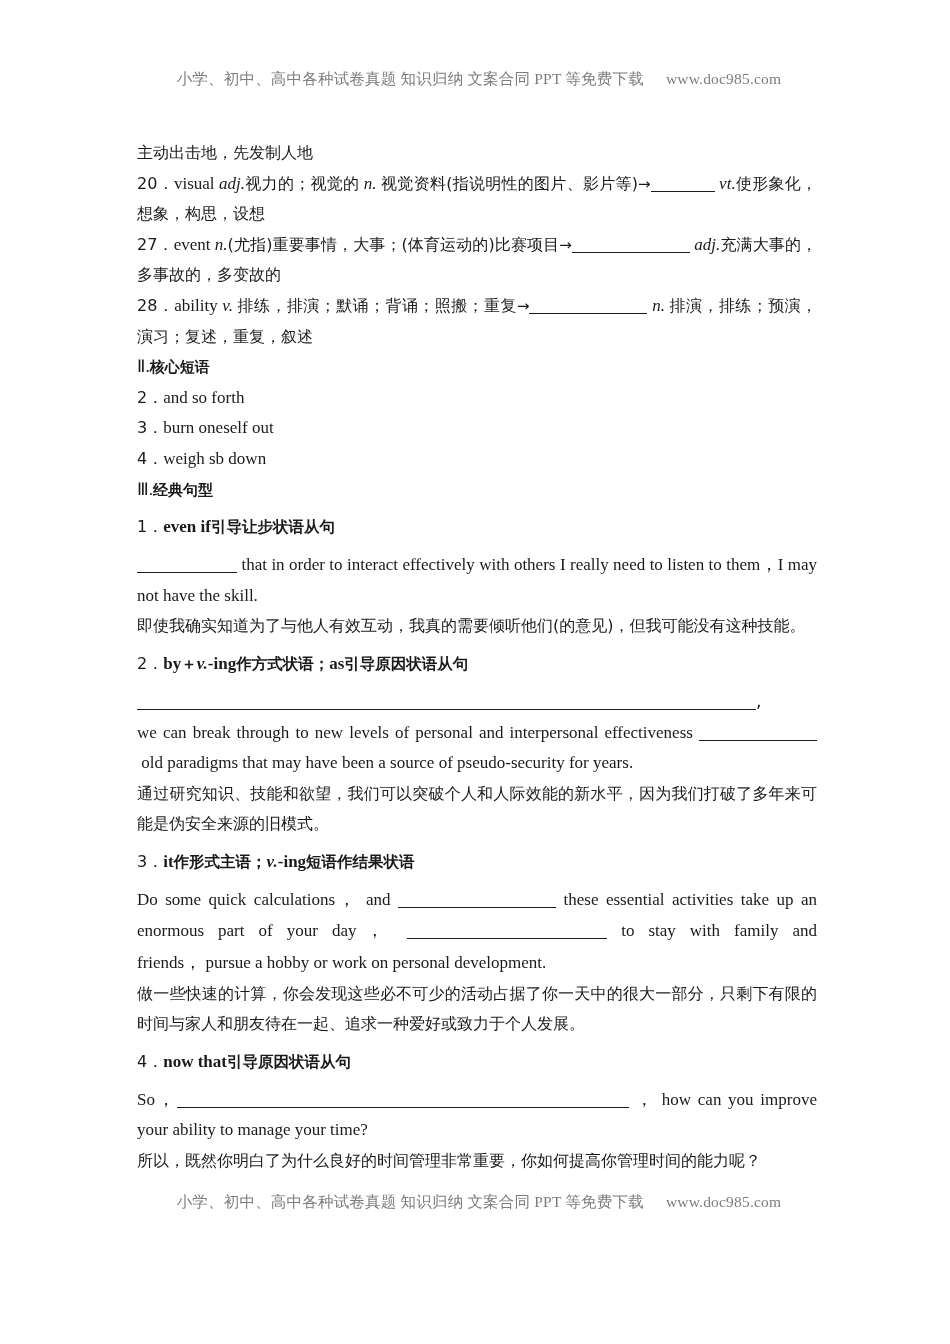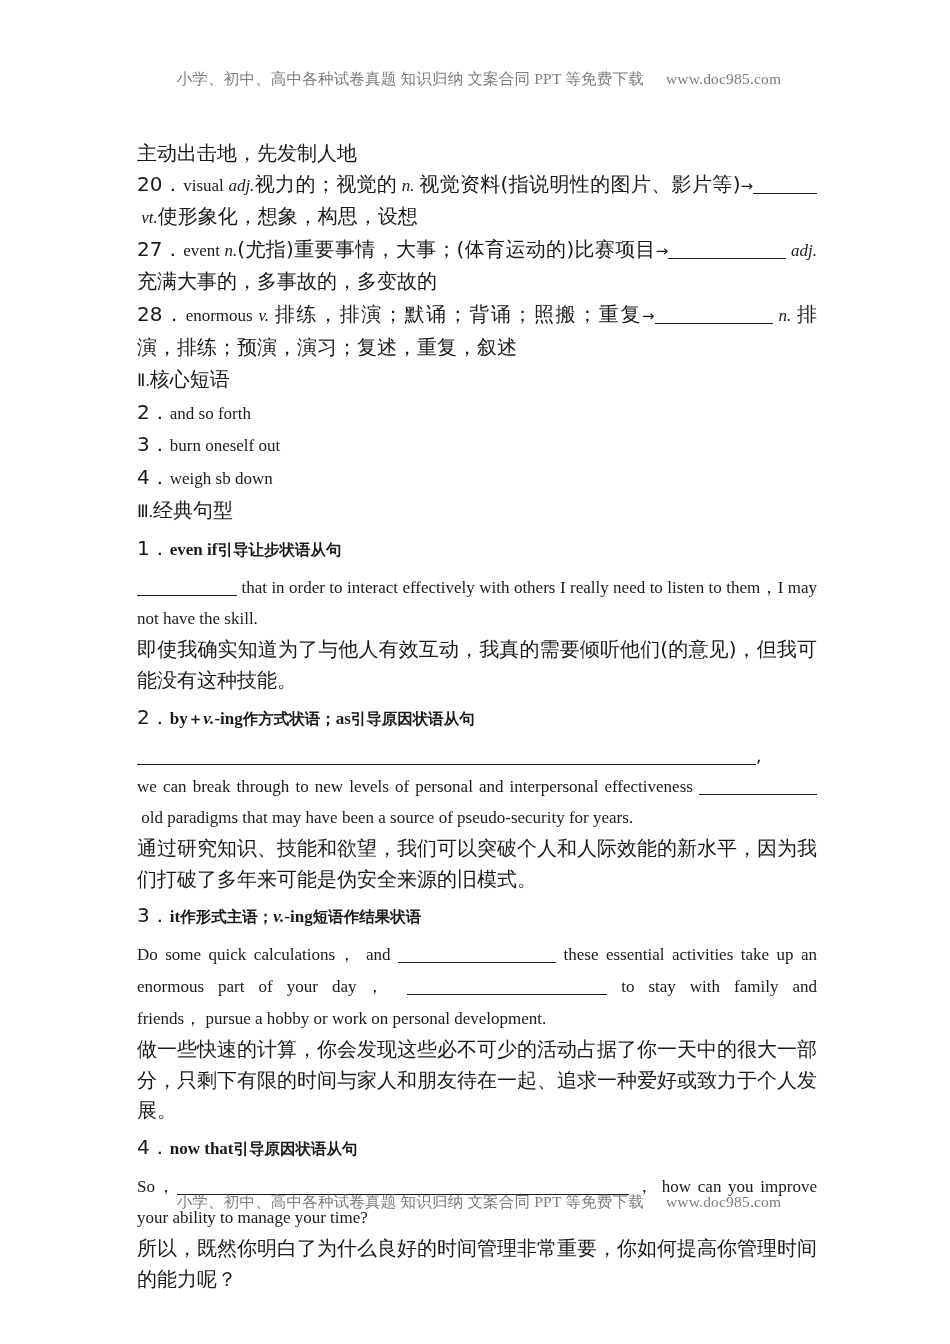--- a/index.html
+++ b/index.html
@@ -46,36 +46,36 @@
   .line {
     font-size: 17px;
     line-height: 30.6px;
     text-align: justify;
     text-justify: inter-character;
     white-space: normal;
   }
   .para { margin: 0; padding: 0; }
   .para + .para { margin-top: 0; }
 
-  .cn { font-family: "DejaVu Sans", "Liberation Sans", sans-serif; font-size: 20px; }
+  .cn { font-family: "DejaVu Sans", "Liberation Sans", sans-serif; font-size: 16px; }
 
   
   .sec-head {
     font-size: 17px;
     line-height: 30.6px;
     font-weight: bold;
   }
   .sec-head .roman {
     font-family: "Liberation Serif", serif;
     font-weight: normal;
   }
   .sec-head .cnlabel {
     font-family: "DejaVu Sans", "Liberation Sans", sans-serif;
-    font-size: 20px;
-    font-weight: normal;
+    font-size: 15px;
+    font-weight: bold;
   }
 
   
   .pat-head {
     font-size: 17px;
     line-height: 43px;
     font-weight: bold;
   }
   .pat-head .en { font-family: "Liberation Serif", serif; }
   .pat-head .cnlabel {
@@ -120,21 +120,21 @@
 
     <div class="line para">
       <span class="cn">20．</span><span>visual</span>&nbsp;<i>adj.</i><span class="cn">视力的；视觉的</span>&nbsp;<i>n.</i>&nbsp;<span class="cn">视觉资料(指说明性的图片、影片等)</span><span class="arrow">→</span><span class="blank b-xs"></span>&nbsp;<i>vt.</i><span class="cn">使形象化，想象，构思，设想</span>
     </div>
 
     <div class="line para">
       <span class="cn">27．</span><span>event</span>&nbsp;<i>n.</i><span class="cn">(尤指)重要事情，大事；(体育运动的)比赛项目</span><span class="arrow">→</span><span class="blank b-lg"></span>&nbsp;<i>adj.</i><span class="cn">充满大事的，多事故的，多变故的</span>
     </div>
 
     <div class="line para">
-      <span class="cn">28．</span><span>enormous</span>&nbsp;<i>v.</i>&nbsp;<span class="cn">排练，排演；默诵；背诵；照搬；重复</span><span class="arrow">→</span><span class="blank b-lg"></span>&nbsp;<i>n.</i>&nbsp;<span class="cn">排演，排练；预演，演习；复述，重复，叙述</span>
+      <span class="cn">28．</span><span>ability</span>&nbsp;<i>v.</i>&nbsp;<span class="cn">排练，排演；默诵；背诵；照搬；重复</span><span class="arrow">→</span><span class="blank b-lg"></span>&nbsp;<i>n.</i>&nbsp;<span class="cn">排演，排练；预演，演习；复述，重复，叙述</span>
     </div>
 
     <div class="sec-head para">
       <span class="roman">Ⅱ</span><span class="roman">.</span><span class="cnlabel">核心短语</span>
     </div>
 
 
     <div class="line para">
       <span class="cn">2．</span><span>and so forth</span>
     </div>

